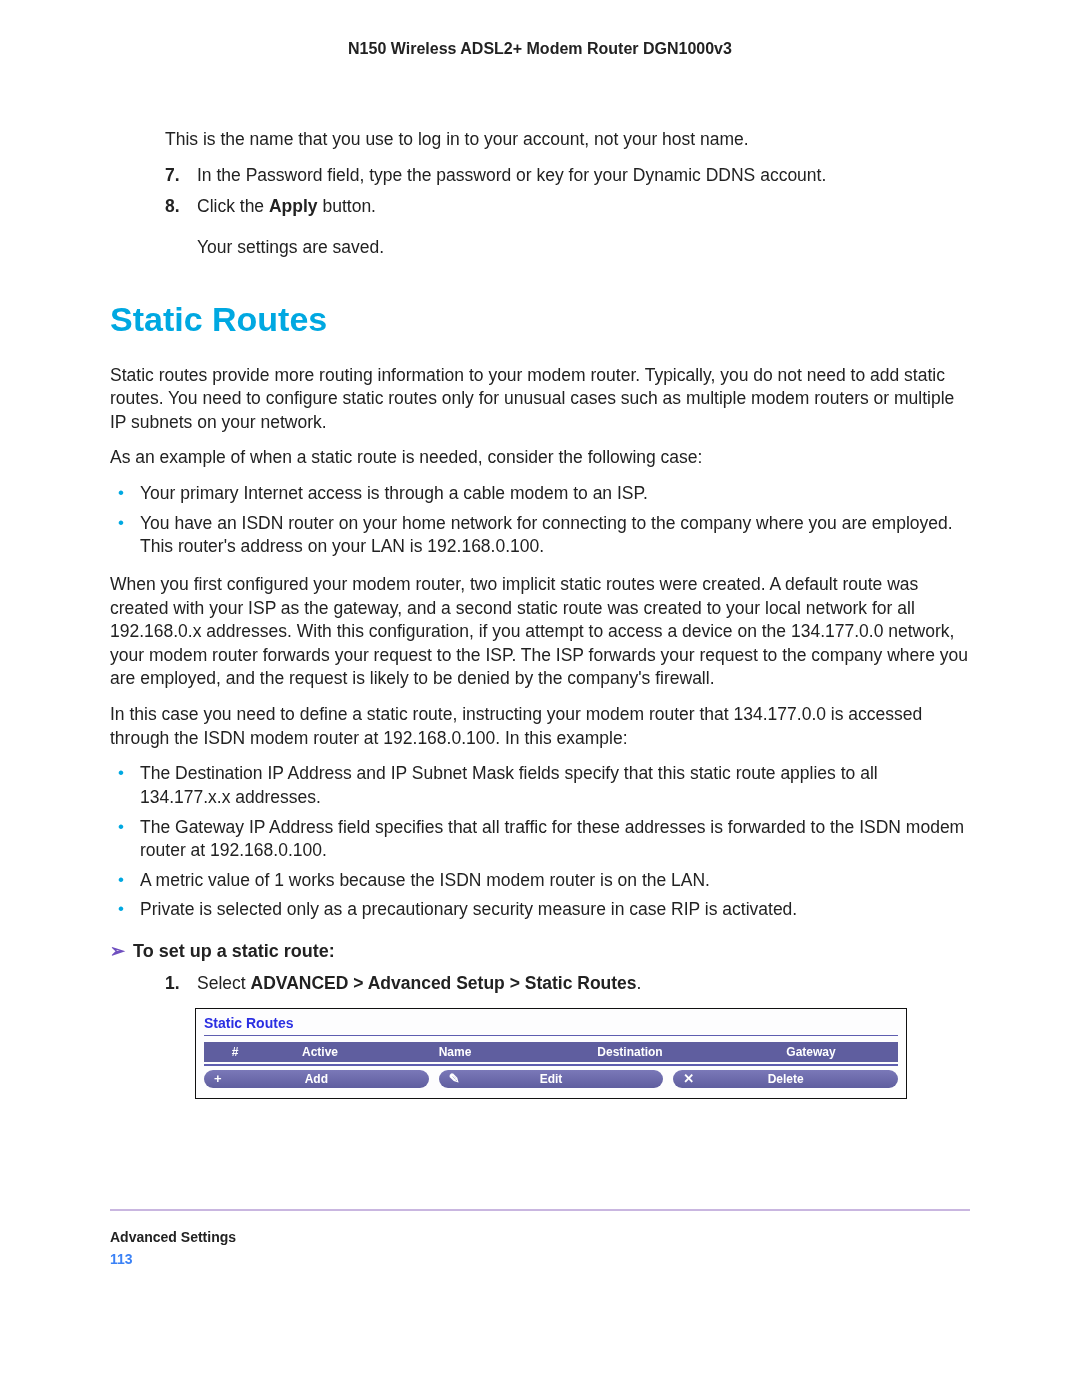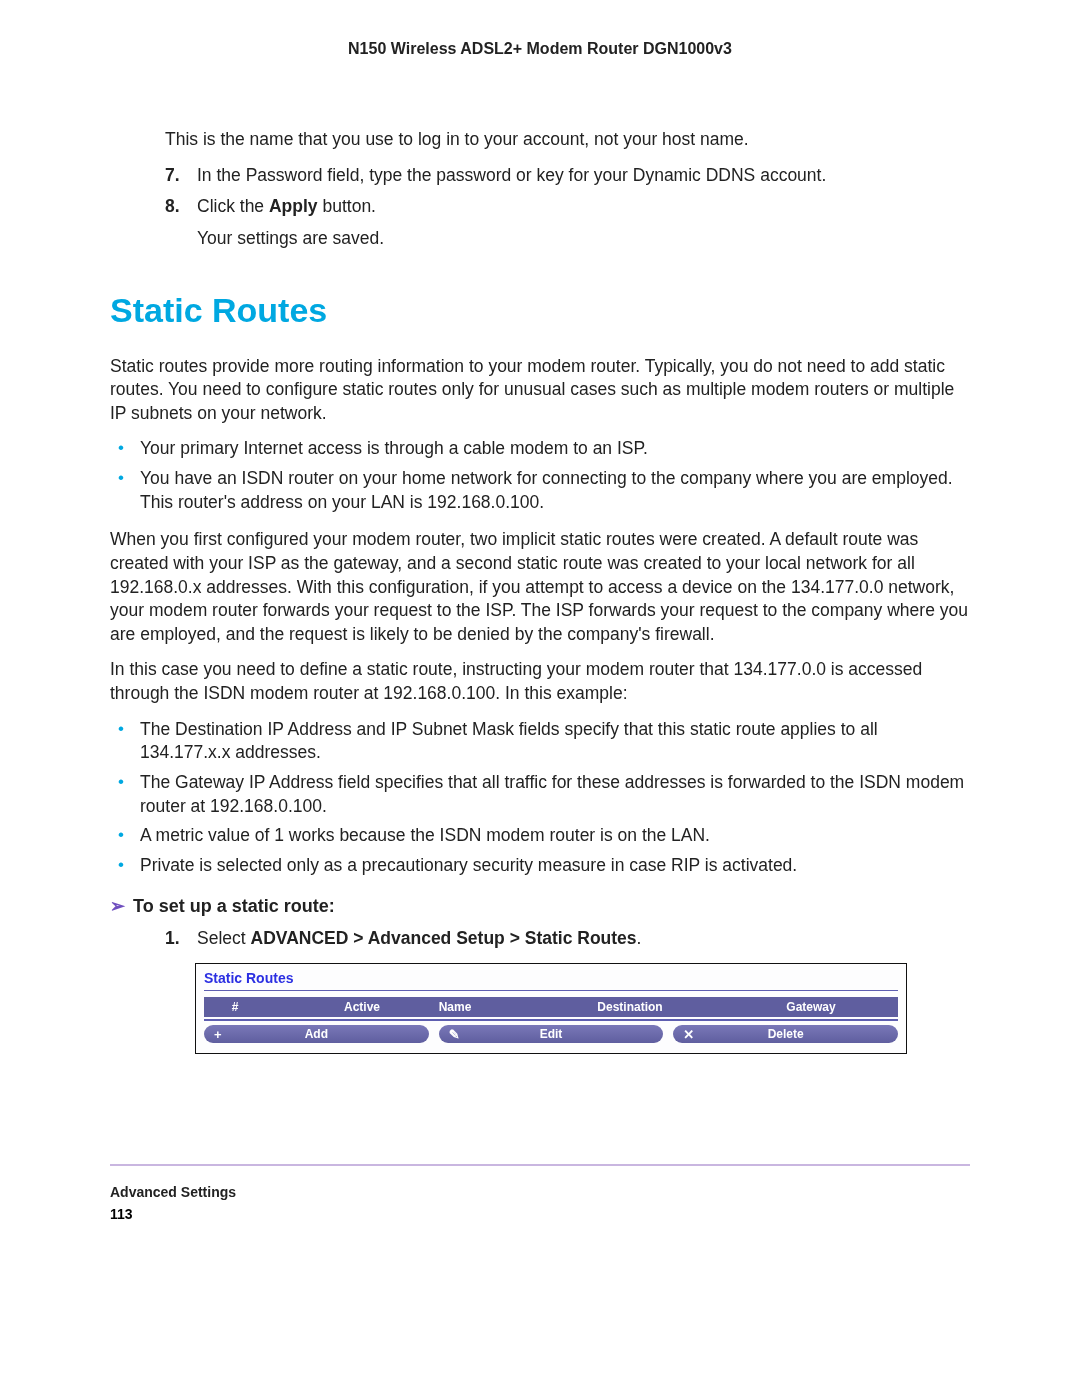--- a/index.html
+++ b/index.html
@@ -39,21 +39,21 @@
     margin-bottom: 8px;
     line-height: 1.35;
   }
   ol.numbered > li .num {
     position: absolute;
     left: 0;
     top: 0;
     font-weight: bold;
   }
   .sub {
-    margin-top: 8px;
+    margin-top: 17px;
   }
   h1.section {
     color: #00a8e1;
     font-size: 34px;
     font-weight: bold;
     margin: 40px 0 25px 0;
   }
   ul.bullets {
     list-style: none;
     padding-left: 0;
@@ -108,21 +108,21 @@
     background: #5f5e9f;
     color: #fff;
     font-family: Verdana, Arial, sans-serif;
     font-size: 12px;
     font-weight: bold;
     padding: 3px 6px;
     margin: 6px 8px 0 8px;
   }
   .sr-col { text-align: center; }
   .sr-col.c0 { width: 50px; }
-  .sr-col.c1 { width: 120px; text-align: right; }
+  .sr-col.c1 { width: 120px; }
   .sr-col.c2 { width: 150px; }
   .sr-col.c3 { width: 200px; }
   .sr-col.c4 { flex: 1; }
   .sr-hr2 {
     margin: 2px 8px 0 8px;
     border: none;
     border-top: 2px solid #5e5eb0;
   }
   .sr-btns {
     display: flex;
@@ -154,21 +154,21 @@
   .footer-rule {
     border: none;
     border-top: 2px solid #c9b6e0;
     margin: 110px 0 18px 0;
   }
   .footer {
     text-align: left;
     font-size: 14px;
   }
   .footer .section-label { font-weight: bold; }
-  .footer .pagenum { color: #000000; font-weight: bold; margin-top: 6px; }
+  .footer .pagenum { color: #3b82f6; font-weight: bold; margin-top: 6px; }
 </style>
 </head>
 <body>
 
 <div class="page">
 
   <div class="doc-header">N150 Wireless ADSL2+ Modem Router DGN1000v3</div>
 
   <div class="indent">
     <p>This is the name that you use to log in to your account, not your host name.</p>
@@ -182,20 +182,21 @@
         <span class="num">8.</span>
         <span>Click the </span><span class="bold">Apply</span><span> button.</span>
         <div class="sub">Your settings are saved.</div>
       </li>
     </ol>
   </div>
 
   <h1 class="section">Static Routes</h1>
 
   <p>Static routes provide more routing information to your modem router. Typically, you do not need to add static routes. You need to configure static routes only for unusual cases such as multiple modem routers or multiple IP subnets on your network.</p>
+  <p>As an example of when a static route is needed, consider the following case:</p>
 
   <ul class="bullets">
     <li>Your primary Internet access is through a cable modem to an ISP.</li>
     <li>You have an ISDN router on your home network for connecting to the company where you are employed. This router's address on your LAN is 192.168.0.100.</li>
   </ul>
 
   <p>When you first configured your modem router, two implicit static routes were created. A default route was created with your ISP as the gateway, and a second static route was created to your local network for all 192.168.0.x addresses. With this configuration, if you attempt to access a device on the 134.177.0.0 network, your modem router forwards your request to the ISP. The ISP forwards your request to the company where you are employed, and the request is likely to be denied by the company's firewall.</p>
   <p>In this case you need to define a static route, instructing your modem router that 134.177.0.0 is accessed through the ISDN modem router at 192.168.0.100. In this example:</p>
 
   <ul class="bullets">

